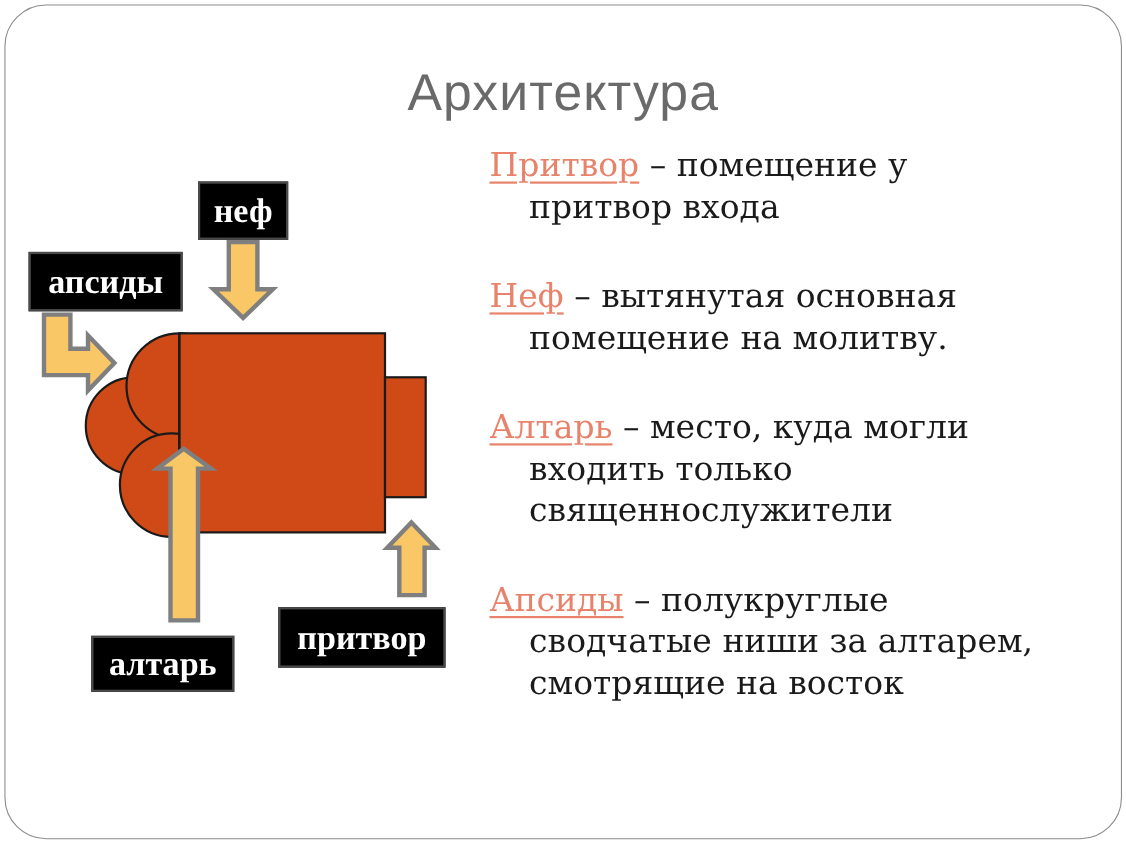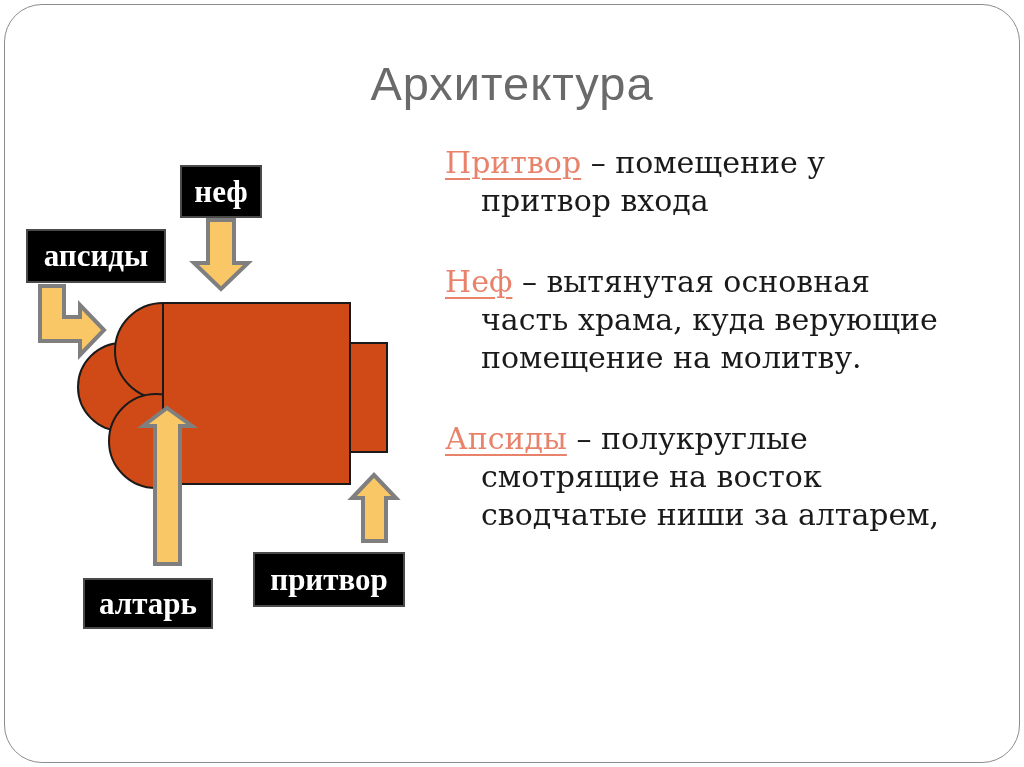--- a/index.html
+++ b/index.html
@@ -74,21 +74,21 @@
   .defs{
     position:absolute;
     left:445px;
     top:128px;
     width:545px;
     color:var(--text);
     font-family:"DejaVu Serif","Liberation Serif",serif;
     font-size:30px;
     line-height:38px;
   }
-  .def{margin:16px 0 43px 0;}
+  .def{margin:4px 0 43px 0;}
   .term{
     color:var(--accent);
     text-decoration:underline;
     text-decoration-thickness:2px;
     text-underline-offset:5px;
   }
   .cont{
     display:block;
     padding-left:36px;
   }
@@ -131,17 +131,18 @@
   <div class="plan-label" style="left:83px;top:578px;width:130px;height:51px;">
     <span>алтарь</span>
   </div>
 
   <div class="plan-label" style="left:253px;top:552px;width:152px;height:55px;">
     <span>притвор</span>
   </div>
 
   <div class="defs">
     <p class="def"><span class="term">Притвор</span> – помещение у<span class="cont">притвор входа</span></p>
-    <p class="def"><span class="term">Неф</span> – вытянутая основная<span class="cont">часть храма, куда верующие</span><span class="cont">помещение на молитву.</span></p>
-    <p class="def"><span class="term">Апсиды</span> – полукруглые<span class="cont">смотрящие на восток</span><span class="cont">сводчатые ниши за алтарем,</span></p>
+    <p class="def"><span class="term">Неф</span> – вытянутая основная<span class="cont">помещение на молитву.</span></p>
+    <p class="def"><span class="term">Алтарь</span> – место, куда могли<span class="cont">входить только</span><span class="cont">священнослужители</span></p>
+    <p class="def"><span class="term">Апсиды</span> – полукруглые<span class="cont">сводчатые ниши за алтарем,</span><span class="cont">смотрящие на восток</span></p>
   </div>
 
 </div>
 
 </body></html>

